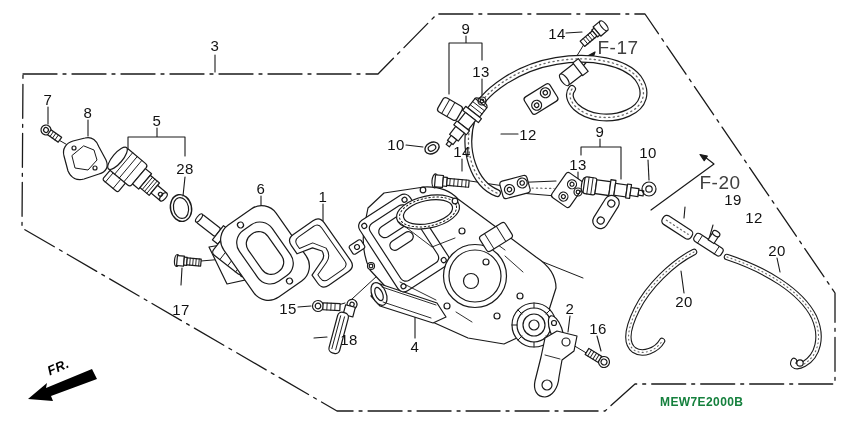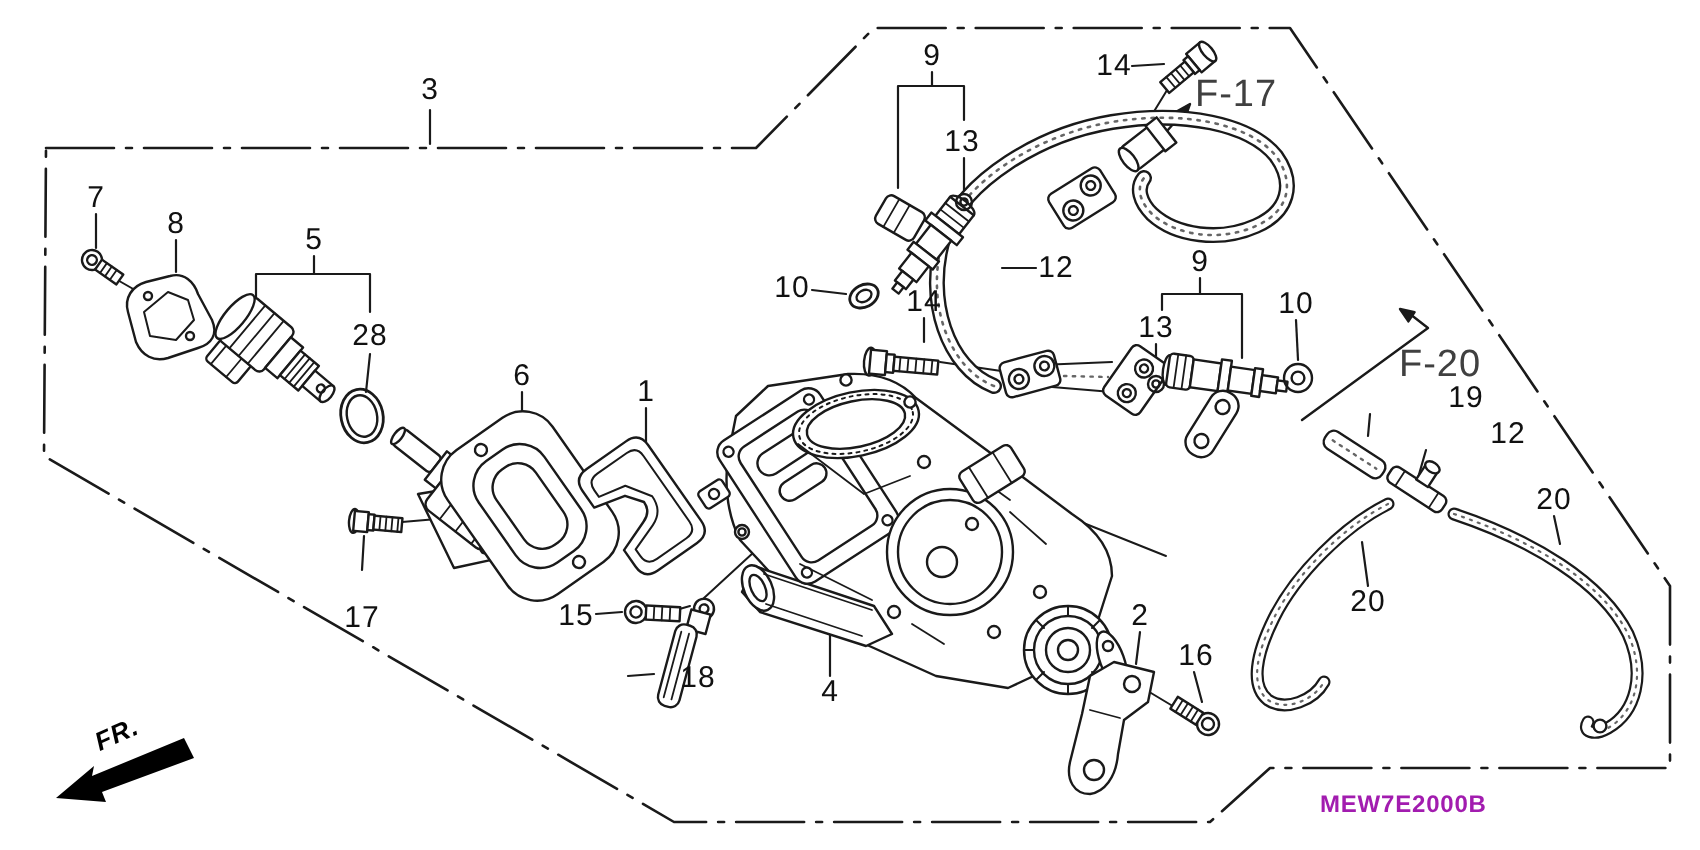--- a/index.html
+++ b/index.html
@@ -11,21 +11,21 @@
   .callout{
     position:absolute;transform:translate(-50%,-50%);
     font-size:15px;line-height:1;color:#111;letter-spacing:.5px;white-space:nowrap;
   }
   .ref{
     position:absolute;transform:translate(-50%,-50%);
     font-size:19px;font-weight:400;color:#404040;letter-spacing:.5px;white-space:nowrap;
   }
   .code{
     position:absolute;left:660px;top:395px;
-    font-size:12px;font-weight:700;color:#a21caf;letter-spacing:.4px;white-space:nowrap;
+    font-size:12px;font-weight:700;color:#15803d;letter-spacing:.4px;white-space:nowrap;
   }
   .fr{
     position:absolute;left:48px;top:364px;
     font-size:13px;font-weight:700;font-style:italic;color:#000;
     transform:rotate(-24deg);transform-origin:left center;letter-spacing:.5px;white-space:nowrap;
   }
 </style>
 </head>
 <body>
 

